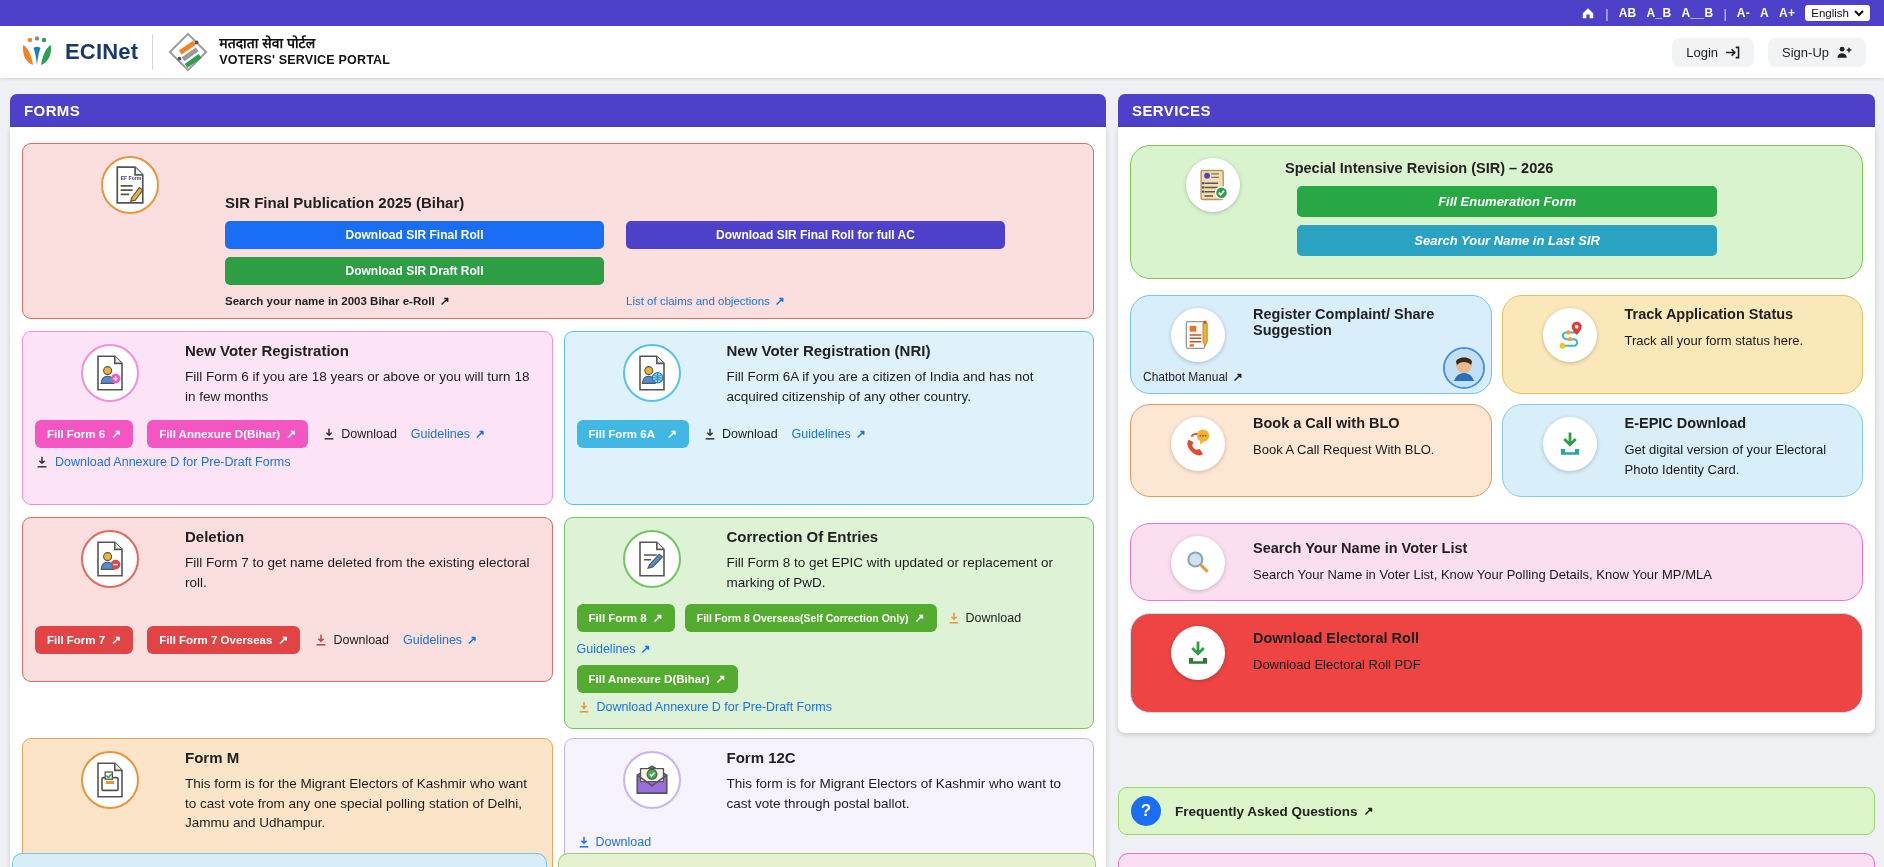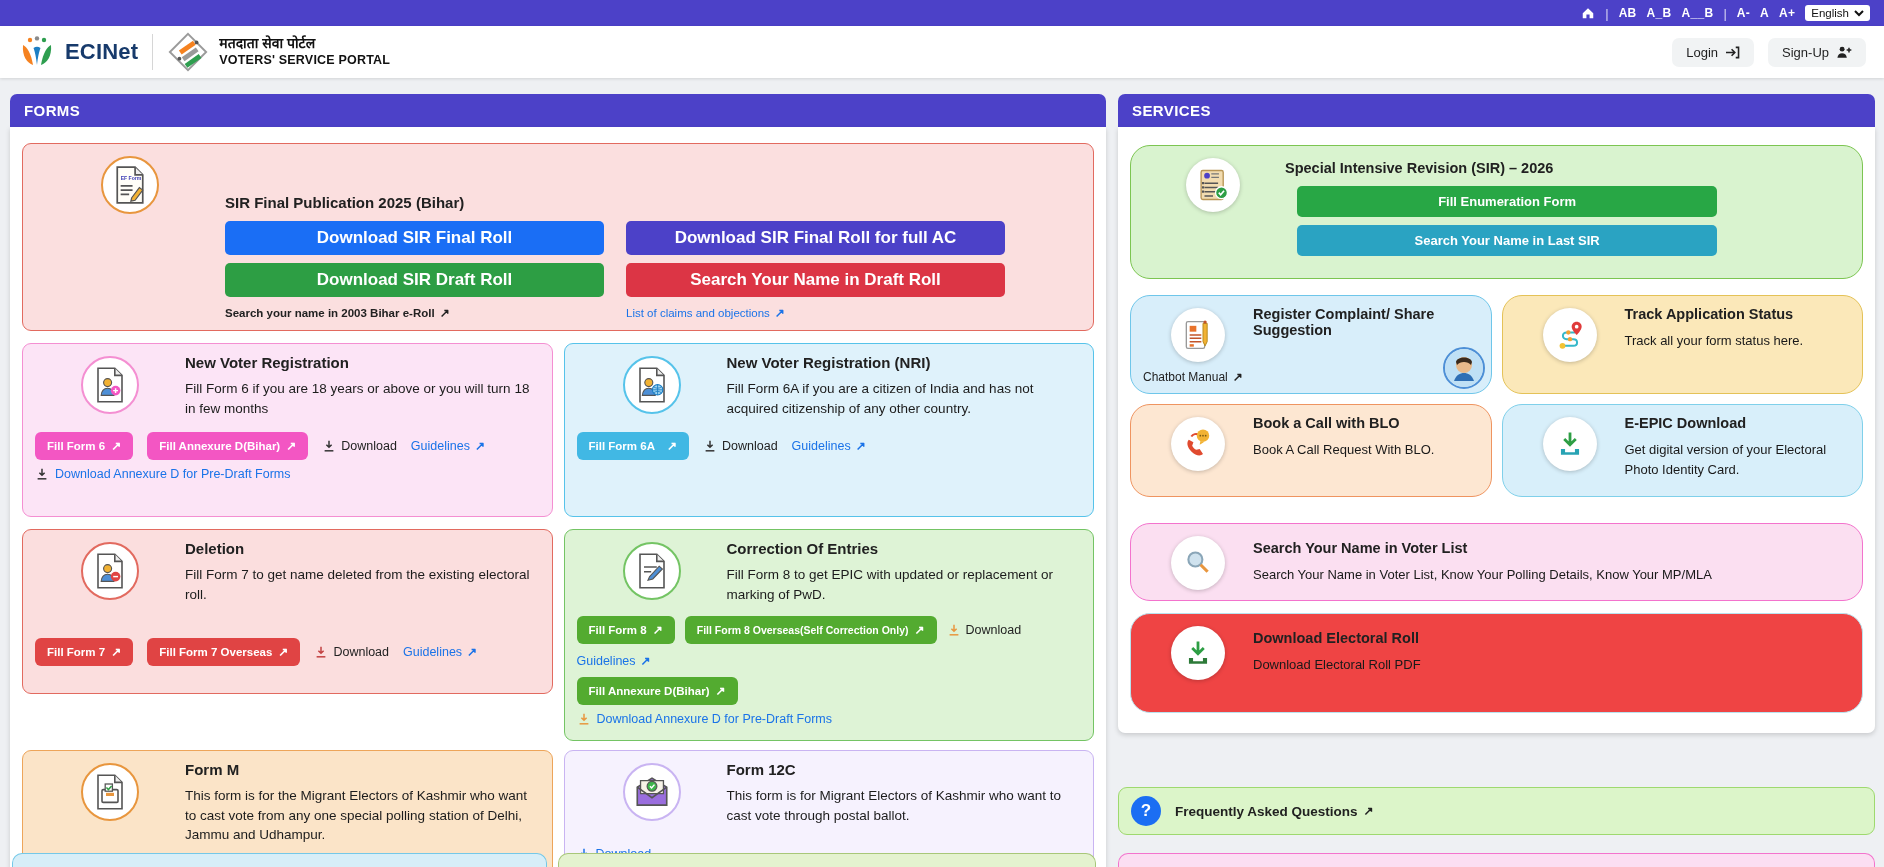--- a/index.html
+++ b/index.html
@@ -64,21 +64,21 @@
     color:var(--link);font-size:12.5px;cursor:pointer;}
 
   
   .frow{display:grid;grid-template-columns:1fr 1fr;gap:11px;margin-top:12px;align-items:start;}
 
   
   .sir-card{background:#fbdfdf;border:1px solid #e26a5f;display:flex;min-height:120px;}
   .sir-body{flex:1;padding-right:6px;margin-top:36px;}
   .sir-title{font-size:15px;font-weight:bold;margin:4px 0 10px;}
   .sir-grid{display:grid;grid-template-columns:1fr 1fr;gap:8px 22px;margin-right:70px;}
-  .sir-btn{border:none;border-radius:5px;color:#fff;font-weight:bold;font-size:17px;
+  .sir-btn{border:none;border-radius:5px;color:#fff;font-weight:bold;font-size:12px;
     padding:7px 8px;font-family:inherit;cursor:pointer;}
   .sir-links{display:grid;grid-template-columns:1fr 1fr;gap:22px;margin:9px 70px 0 0;}
 
   
   .c-pink{background:#fce4f6;border:1px solid #f48fd2;}
   .c-skyblue{background:#dff2fb;border:1px solid #56c3ea;}
   .c-redlight{background:#fbdede;border:1px solid #e26a5f;}
   .c-greenlight{background:#def3d6;border:1px solid #74c464;}
   .c-peach{background:#fbe4c8;border:1px solid #eda55a;}
   .c-lavender{background:#f6f2fe;border:1px solid #c9b4f2;min-height:160px;}
@@ -94,21 +94,21 @@
   .green-btn{background:var(--formgreen);}
   .mh174{min-height:174px;} .mh165{min-height:165px;} .mh177{min-height:177px;} .mh171{min-height:171px;}
 
   
   .scard{border-radius:20px;padding:10px 12px;position:relative;}
   .s-sir{background:#d9f3cf;border:1px solid #7cc551;display:flex;min-height:113px;}
   .s-sir .icon-col{width:140px;}
   .s-sir-body{flex:1;padding:2px 14px 4px 0;}
   .s-sir-title{font-size:14.5px;font-weight:bold;margin:2px 0 10px 2px;}
   .s-sir-btn{display:block;width:76%;margin:0 0 8px 14px;border:none;border-radius:5px;
-    color:#fff;font-weight:bold;font-size:13px;padding:8px 10px;font-family:inherit;cursor:pointer;}
+    color:#fff;font-weight:bold;font-size:13px;padding:8px 10px;font-family:inherit;cursor:pointer;font-style:italic;}
   .enum-btn{background:var(--green);}
   .lastsir-btn{background:var(--teal);}
   .srow{display:grid;grid-template-columns:1fr 1fr;gap:10px;margin-top:16px;align-items:start;}
   .s-complaint{background:#d8eefa;border:1px solid #6ec6ea;min-height:99px;}
   .s-track{background:#fbe8b9;border:1px solid #e4c257;min-height:99px;}
   .s-blo{background:#fde7d2;border:1px solid #ef9460;min-height:93px;}
   .s-epic{background:#d8effa;border:1px solid #7fd0ea;min-height:93px;}
   .s-search{background:#fbdff1;border:1px solid #f373cd;min-height:74px;margin-top:26px;display:flex;align-items:center;}
   .s-roll{background:#ef4444;border:1px solid #b9e2ee;min-height:100px;margin-top:12px;}
   .scard .icon-circle{width:54px;height:54px;box-shadow:0 1px 4px rgba(0,0,0,.22);}
@@ -220,21 +220,20 @@
                 <path d="M22 38 31 26l4 3-9 12-5 1z" fill="#f2b233" stroke="#555" stroke-width="1.4"></path>
               </svg>
             </span>
           </div>
           <div class="sir-body">
             <div class="sir-title">SIR Final Publication 2025 (Bihar)</div>
             <div class="sir-grid">
               <button class="sir-btn" style="background:var(--blue);">Download SIR Final Roll</button>
               <button class="sir-btn" style="background:var(--purple);">Download SIR Final Roll for full AC</button>
               <button class="sir-btn" style="background:#2d9e44;">Download SIR Draft Roll</button>
-              <button class="sir-btn" style="background:var(--red);">Search Your Name in Draft Roll</button>
             </div>
             <div class="sir-links">
               <a class="tlink dark" style="font-size:11.5px;font-weight:bold;">
                 <span>Search your name in 2003 Bihar e-Roll</span>
                 <span class="ext">↗</span>
               </a>
               <a class="tlink blue" style="font-size:11.5px;">
                 <span>List of claims and objections</span>
                 <span class="ext">↗</span>
               </a>

